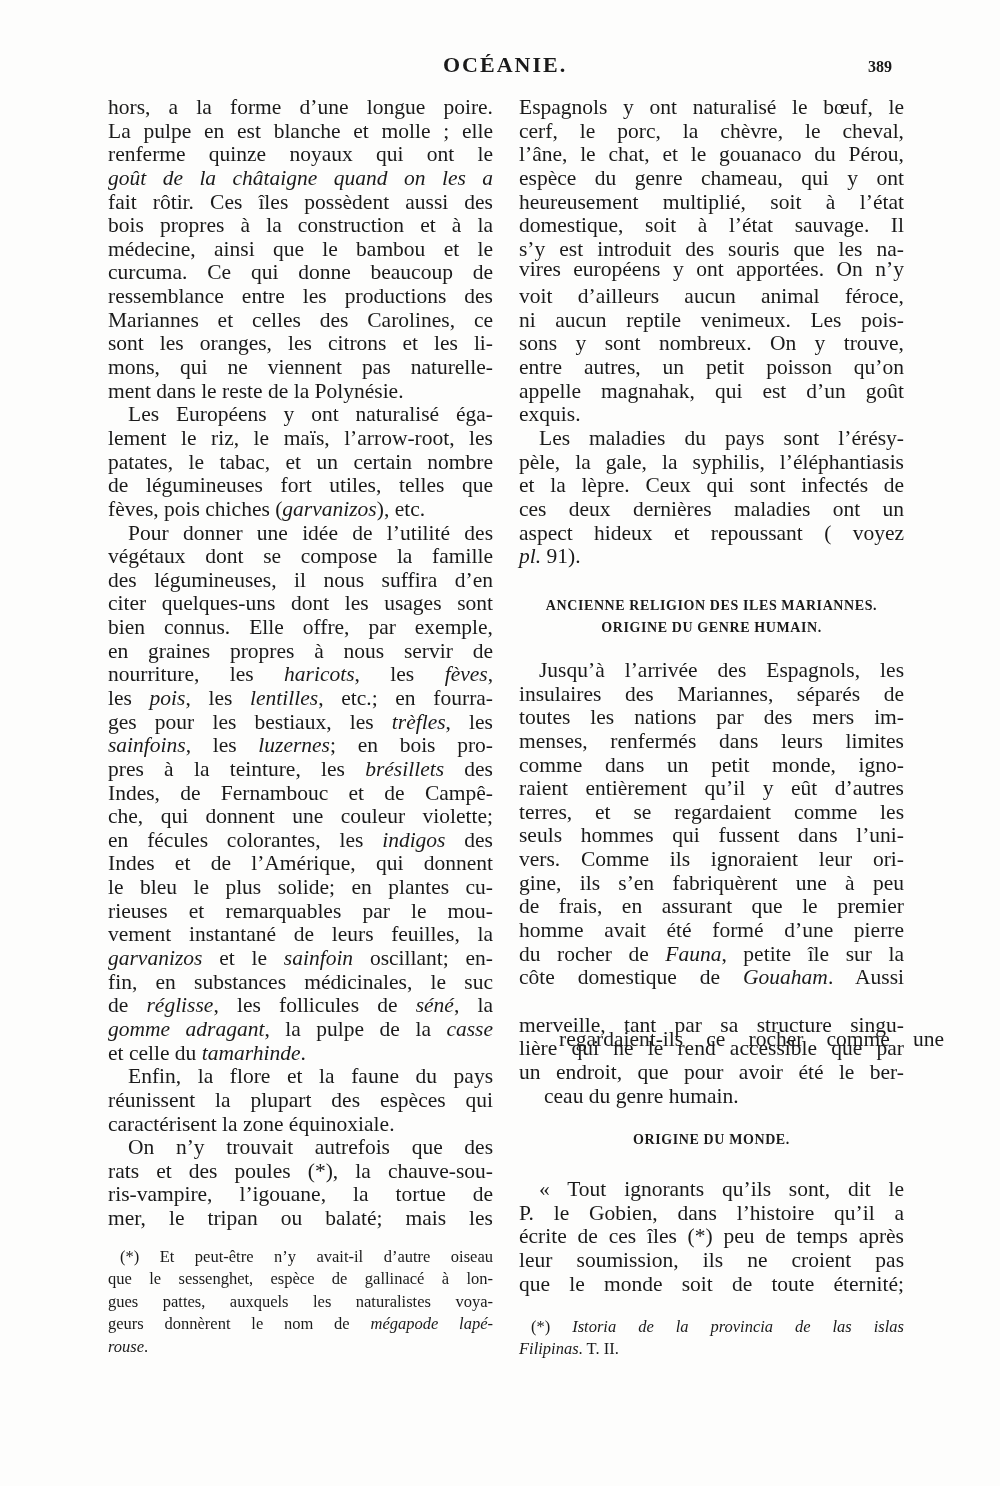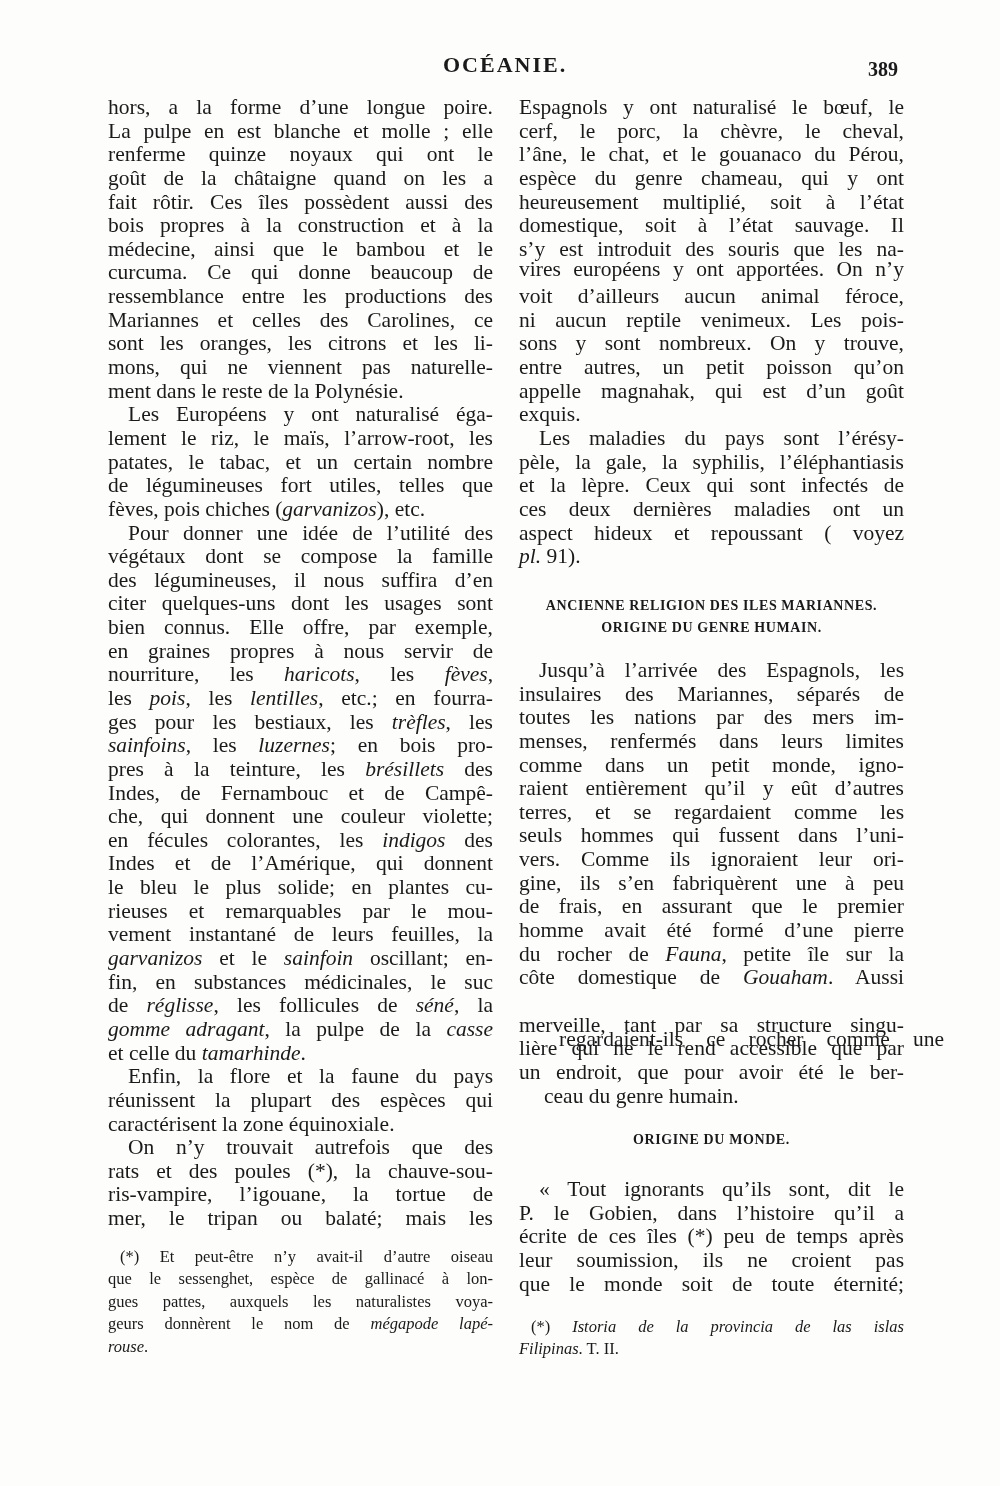--- a/index.html
+++ b/index.html
@@ -1,19 +1,19 @@
 <!DOCTYPE html>
 <html><head>
 <meta charset="utf-8">
 <style>
   html, body { margin: 0; padding: 0; background: #ffffff; }
   body { width: 1000px; height: 1486px; position: relative; overflow: hidden; }
   .page { position: absolute; left: 0; top: 0; width: 1000px; height: 1486px; background: #fdfdfc; color: #1a1a1a; font-family: "Liberation Serif", "DejaVu Serif", serif; }
   .running-head { position: absolute; top: 52px; left: 443px; font-size: 22px; letter-spacing: 2px; font-weight: bold; }
-  .page-number { position: absolute; top: 58px; left: 868px; font-size: 20px; font-weight: bold; }
+  .page-number { position: absolute; top: 58px; left: 868px; font-size: 16px; font-weight: bold; }
   .col { position: absolute; top: 0; }
   .col-left { left: 108px; width: 385px; }
   .col-right { left: 519px; width: 385px; }
   .line { position: absolute; left: 0; width: 100%; height: 24px; font-size: 21.5px; line-height: 24px; white-space: nowrap; text-align: justify; text-align-last: justify; }
   .line.last { text-align-last: left; }
   .line.indent { padding-left: 20px; width: calc(100% - 20px); }
   .line i { font-style: italic; }
   .heading { position: absolute; left: 0; width: 100%; text-align: center; font-size: 14px; font-weight: bold; letter-spacing: 0.6px; line-height: 22px; white-space: nowrap; }
   .fn { position: absolute; left: 0; width: 100%; font-size: 16.5px; line-height: 22px; white-space: nowrap; text-align: justify; text-align-last: justify; }
   .fn.last { text-align-last: left; }
@@ -24,21 +24,21 @@
 
 <div class="page">
   <div class="running-head">OCÉANIE.</div>
   <div class="page-number">389</div>
 
   <div class="col col-left">
     <div id="left-body">
         <div class="line" style="top: 95px;"><span>hors, a la forme d’une longue poire.</span></div>
         <div class="line" style="top: 118.64px;"><span>La pulpe en est blanche et molle ; elle</span></div>
         <div class="line" style="top: 142.28px;"><span>renferme quinze noyaux qui ont le</span></div>
-        <div class="line" style="top: 165.92px;"><span>goût de la châtaigne quand on les a</span></div>
+        <div class="line" style="top: 165.92px; font-style: italic;"><span>goût de la châtaigne quand on les a</span></div>
         <div class="line" style="top: 189.56px;"><span>fait rôtir. Ces îles possèdent aussi des</span></div>
         <div class="line" style="top: 213.2px;"><span>bois propres à la construction et à la</span></div>
         <div class="line" style="top: 236.84px;"><span>médecine, ainsi que le bambou et le</span></div>
         <div class="line" style="top: 260.48px;"><span>curcuma. Ce qui donne beaucoup de</span></div>
         <div class="line" style="top: 284.12px;"><span>ressemblance entre les productions des</span></div>
         <div class="line" style="top: 307.76px;"><span>Mariannes et celles des Carolines, ce</span></div>
         <div class="line" style="top: 331.4px;"><span>sont les oranges, les citrons et les li-</span></div>
         <div class="line" style="top: 355.04px;"><span>mons, qui ne viennent pas naturelle-</span></div>
         <div class="line last" style="top: 378.68px;"><span>ment dans le reste de la Polynésie.</span></div>
         <div class="line indent" style="top: 402.32px;"><span>Les Européens y ont naturalisé éga-</span></div>

